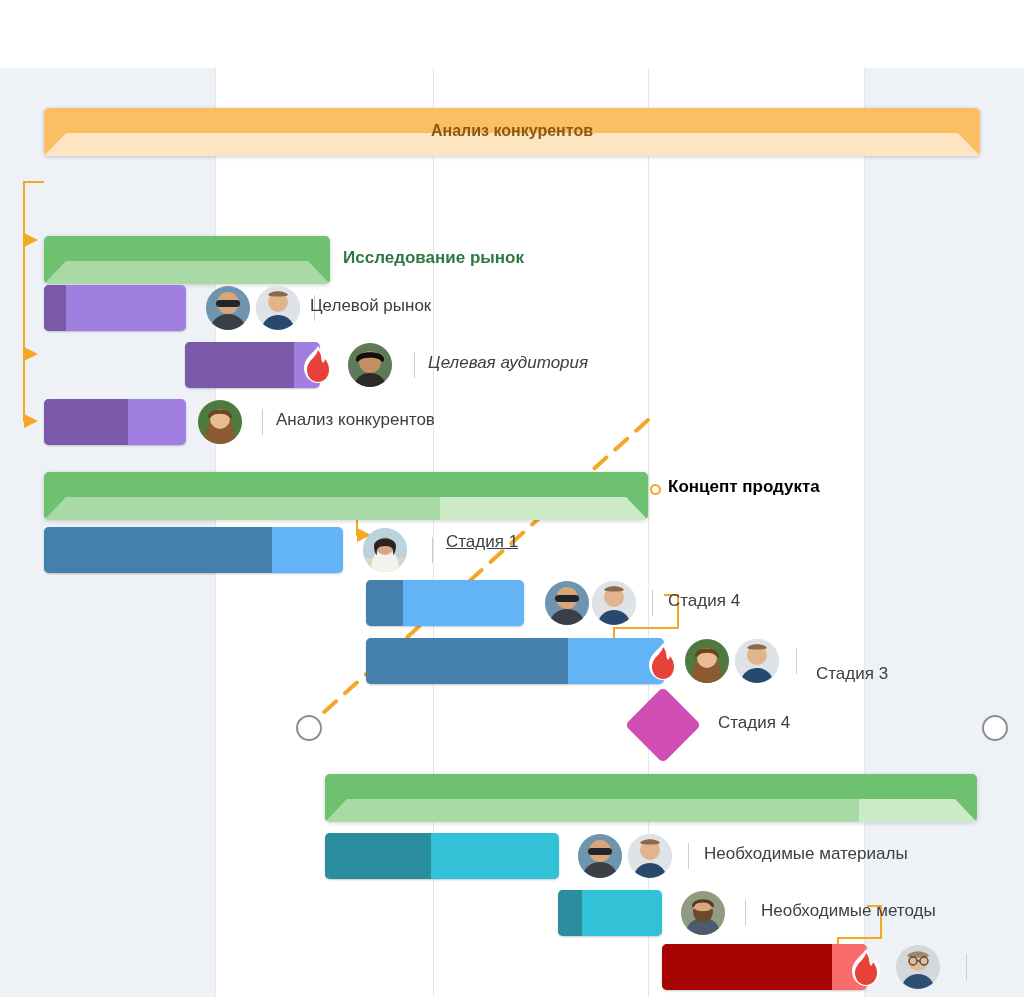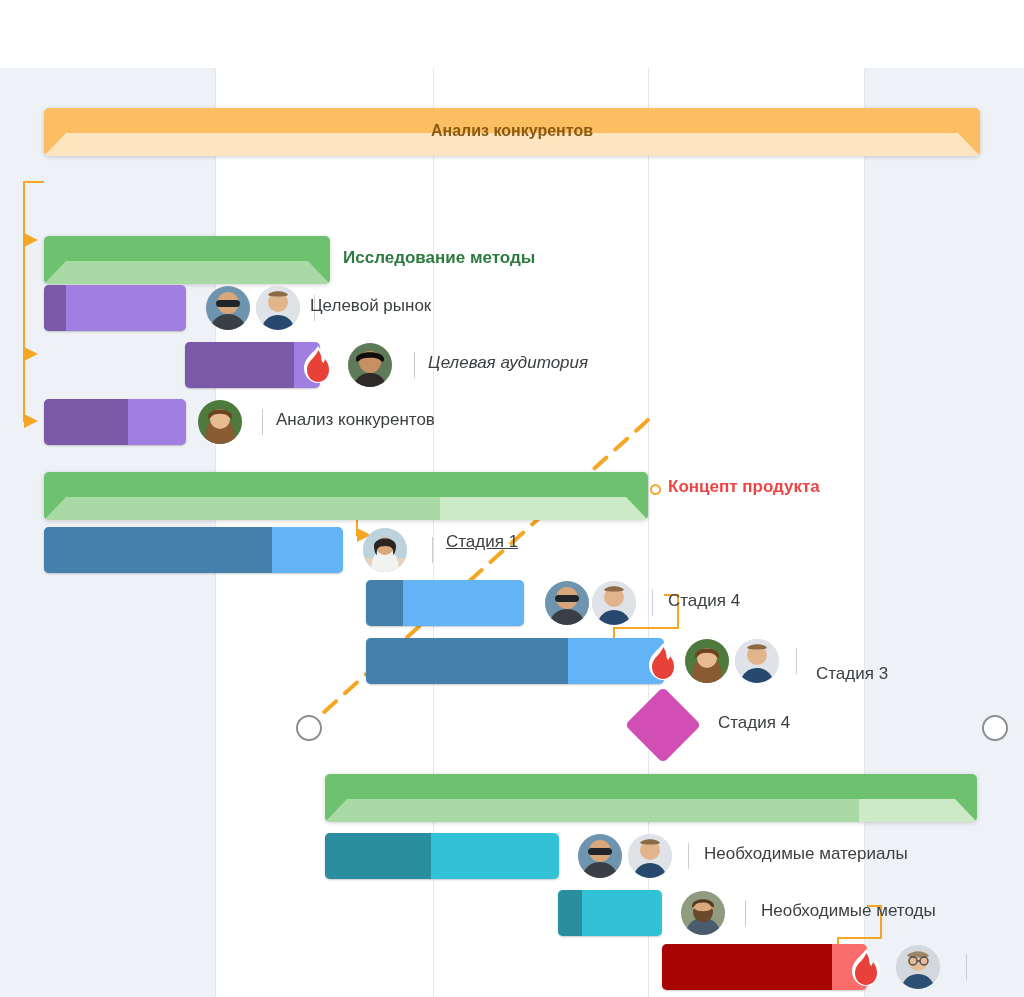--- a/index.html
+++ b/index.html
@@ -141,21 +141,21 @@
       <div class="label-center" style="left:0;top:14px;width:936px;color:#8a5a10">Анализ конкурентов</div>
     </div>
 
     <div class="summary summary-shadow" style="left:44px; top:168px; width:286px;">
       <div class="sum-top" style="background:#6ec16e"></div>
       <div class="sum-bot" style="background:#a9d9a4">
         <div class="tri-l" style="left:0;background:#6ec16e;clip-path:polygon(0 0,100% 0,0 100%)"></div>
         <div class="tri-r" style="right:0;background:#6ec16e;clip-path:polygon(100% 0,100% 100%,0 0)"></div>
       </div>
     </div>
-    <div class="bar-label bold" style="left:343px; top:180px; color:#2c7a3f;">Исследование методы</div>
+    <div class="bar-label bold" style="left:343px; top:180px; color:#2c7a3f;">Исследование рынок</div>
 
     <div class="task" style="left:44px; top:217px; width:142px; background:#a17fe0;">
       <div class="prog" style="width:22px; background:#7a5aa8"></div>
     </div>
     <div class="avatar" style="left:206px; top:218px;">
       <svg viewBox="0 0 44 44">
           <rect width="44" height="44" fill="#6f94b0"></rect>
           <circle cx="22" cy="17" r="11" fill="#d9a679"></circle>
           <rect x="10" y="14" width="24" height="7" rx="3.5" fill="#20242b"></rect>
           <path d="M4 44c2-11 9-16 18-16s16 5 18 16z" fill="#3a3f46"></path>
@@ -208,21 +208,21 @@
 
     <div class="summary summary-shadow" style="left:44px; top:404px; width:604px;">
       <div class="sum-top" style="background:#6ec16e"></div>
       <div class="sum-bot" style="background:#cceac6">
         <div class="sum-prog" style="width:396px; background:#a9d9a4"></div>
         <div class="tri-l" style="left:0;background:#6ec16e;clip-path:polygon(0 0,100% 0,0 100%)"></div>
         <div class="tri-r" style="right:0;background:#6ec16e;clip-path:polygon(100% 0,100% 100%,0 0)"></div>
       </div>
     </div>
     <div class="endpoint-small" style="left:650px; top:416px;"></div>
-    <div class="bar-label bold" style="left:668px; top:409px; color:#ef4444;">Концепт продукта</div>
+    <div class="bar-label bold" style="left:668px; top:409px; color:#000000;">Концепт продукта</div>
 
     <div class="task" style="left:44px; top:459px; width:299px; background:#63b4f6;">
       <div class="prog" style="width:228px; background:#4580ad"></div>
     </div>
     <div class="avatar" style="left:363px; top:460px;">
       <svg viewBox="0 0 44 44">
           <rect width="44" height="44" fill="#bcd3de"></rect>
           <path d="M0 30h44v14H0z" fill="#e4d3bd"></path>
           <path d="M8 44c0-14 4-22 14-22s14 8 14 22z" fill="#f2f2f0"></path>
           <circle cx="22" cy="18" r="9" fill="#d8a87c"></circle>

